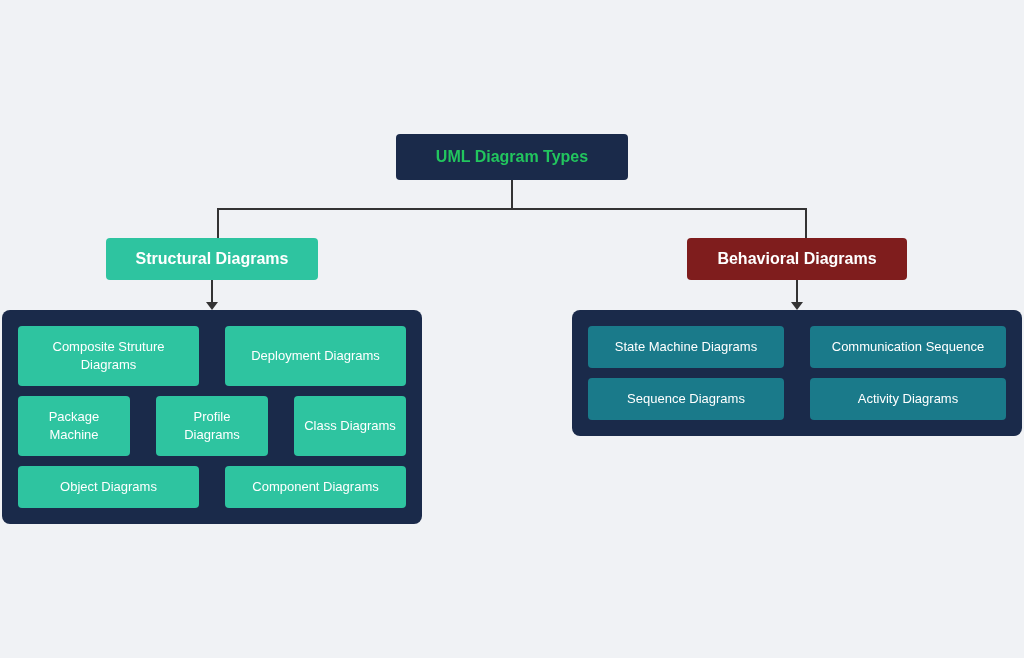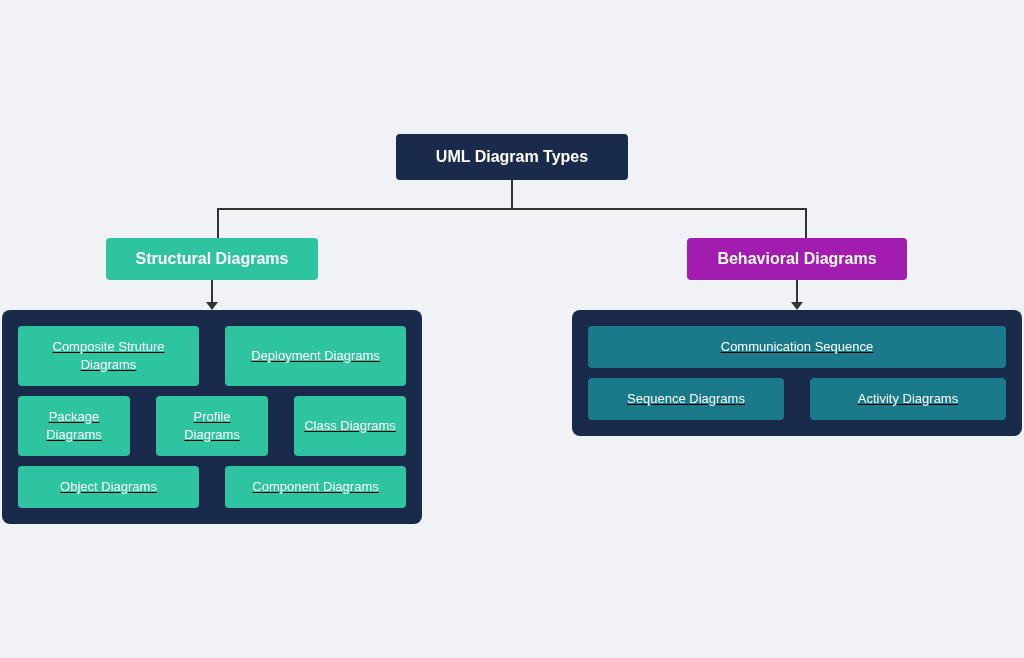--- a/index.html
+++ b/index.html
@@ -18,21 +18,21 @@
       width: 980px;
       display: flex;
       flex-direction: column;
       align-items: center;
       gap: 0;
     }
 
     
     .root-node {
       background: #1a2a4a;
-      color: #ffffff;
+      color: #22c55e;
       padding: 14px 40px;
       font-size: 16px;
       font-weight: 600;
       border-radius: 4px;
       text-align: center;
       position: relative;
       z-index: 2;
     }
 
     .branch-label {
@@ -44,21 +44,21 @@
       color: white;
       position: relative;
       min-width: 200px;
     }
 
     .structural-label {
       background: #2ec4a0;
     }
 
     .behavioral-label {
-      background: #a21caf;
+      background: #7f1d1d;
     }
 
     .main-box {
       background: #1a2a4a;
       border-radius: 8px;
       padding: 16px;
       display: flex;
       flex-direction: column;
       gap: 10px;
     }
@@ -67,21 +67,20 @@
       width: 420px;
     }
 
     .behavioral-box {
       width: 450px;
     }
 
     .box-row {
       display: flex;
       gap: 26px;
-      text-decoration: underline;
     }
 
     .cell {
       border-radius: 4px;
       color: white;
       font-size: 13px;
       font-weight: 500;
       text-align: center;
       display: flex;
       align-items: center;
@@ -151,37 +150,38 @@
     <div class="branch-item">
       <div class="branch-label structural-label">Structural Diagrams</div>
       <div style="width:2px; height:22px; background:#333;"></div>
       <div class="arrow-down"></div>
       <div class="main-box structural-box">
         <div class="box-row">
           <div class="cell cell-teal cell-wide">Composite Struture Diagrams</div>
           <div class="cell cell-teal cell-wide">Deployment Diagrams</div>
         </div>
         <div class="box-row">
-          <div class="cell cell-teal cell-medium">Package Diagrams</div>
+          <div class="cell cell-teal cell-medium">Package Machine</div>
           <div class="cell cell-teal cell-medium">Profile Diagrams</div>
           <div class="cell cell-teal cell-medium">Class Diagrams</div>
         </div>
         <div class="box-row">
           <div class="cell cell-teal cell-wide">Object Diagrams</div>
           <div class="cell cell-teal cell-wide">Component Diagrams</div>
         </div>
       </div>
     </div>
 
     <div class="branch-item">
       <div class="branch-label behavioral-label">Behavioral Diagrams</div>
       <div style="width:2px; height:22px; background:#333;"></div>
       <div class="arrow-down"></div>
       <div class="main-box behavioral-box">
         <div class="box-row">
+          <div class="cell cell-blue cell-wide">State Machine Diagrams</div>
           <div class="cell cell-blue cell-wide">Communication Sequence</div>
         </div>
         <div class="box-row">
           <div class="cell cell-blue cell-medium">Sequence Diagrams</div>
           <div class="cell cell-blue cell-medium">Activity Diagrams</div>
         </div>
       </div>
     </div>
 
   </div>

